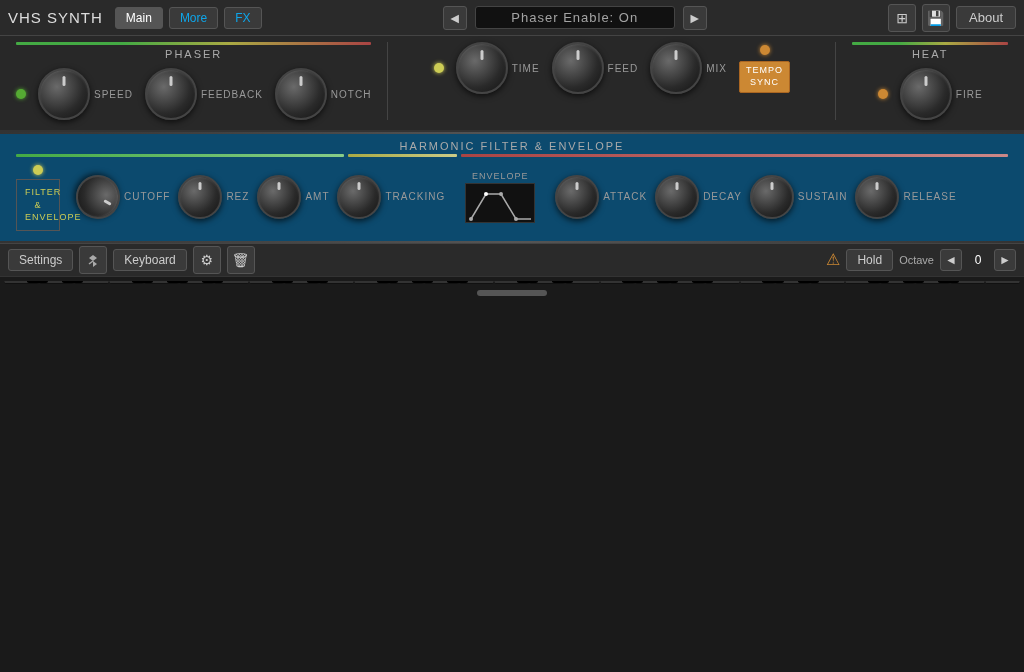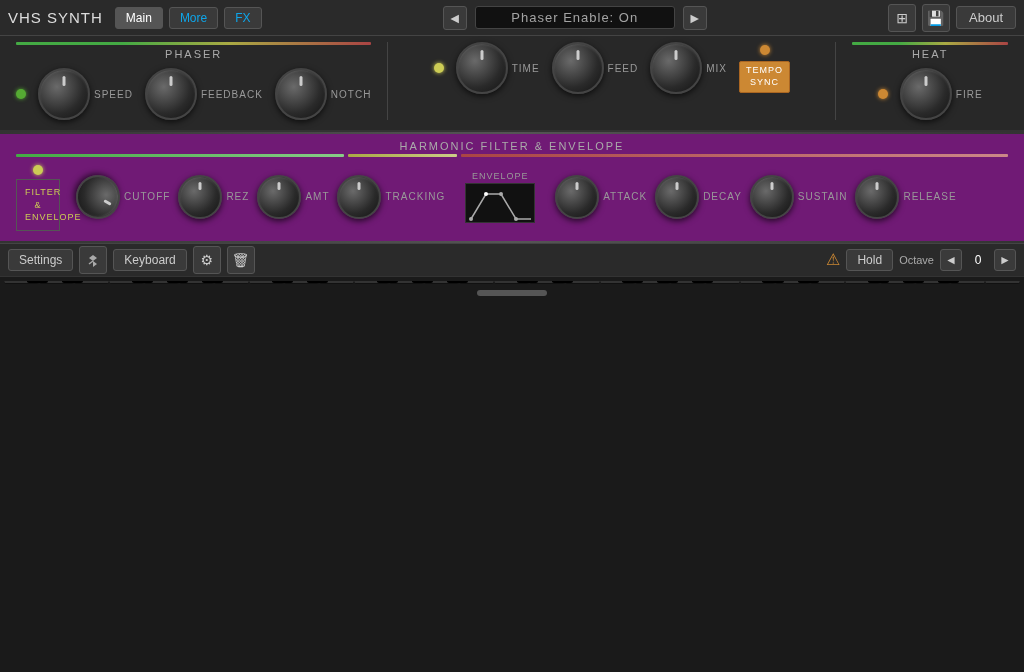--- a/index.html
+++ b/index.html
@@ -218,21 +218,21 @@
       letter-spacing: 1px;
       padding: 3px 6px;
       cursor: pointer;
       border-radius: 2px;
       text-align: center;
       line-height: 1.3;
     }
 
     
     .hf-section {
-      background: #701a75;
+      background: #0c4a6e;
       padding: 6px 16px 10px;
     }
     .hf-section-label {
       color: #aaa;
       font-size: 11px;
       letter-spacing: 2px;
       text-align: center;
       margin-bottom: 2px;
     }
     .hf-bars {

